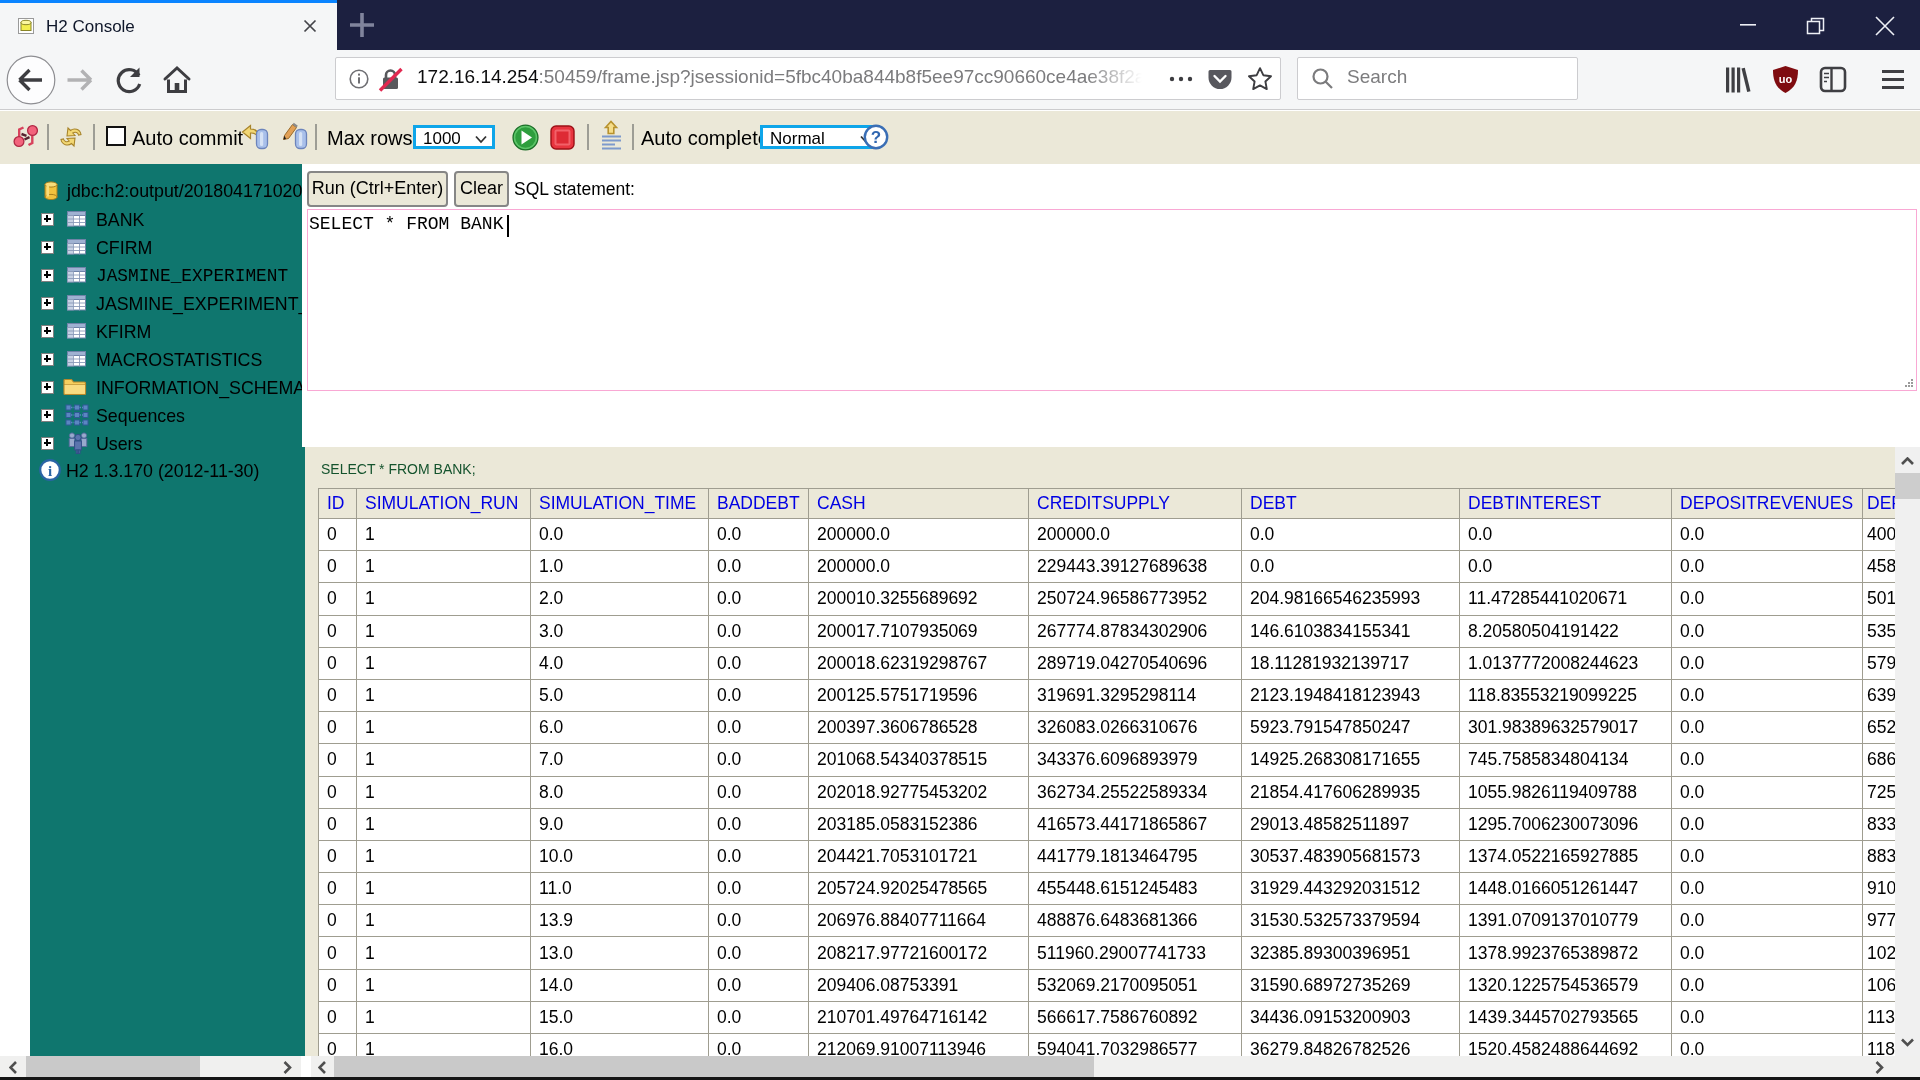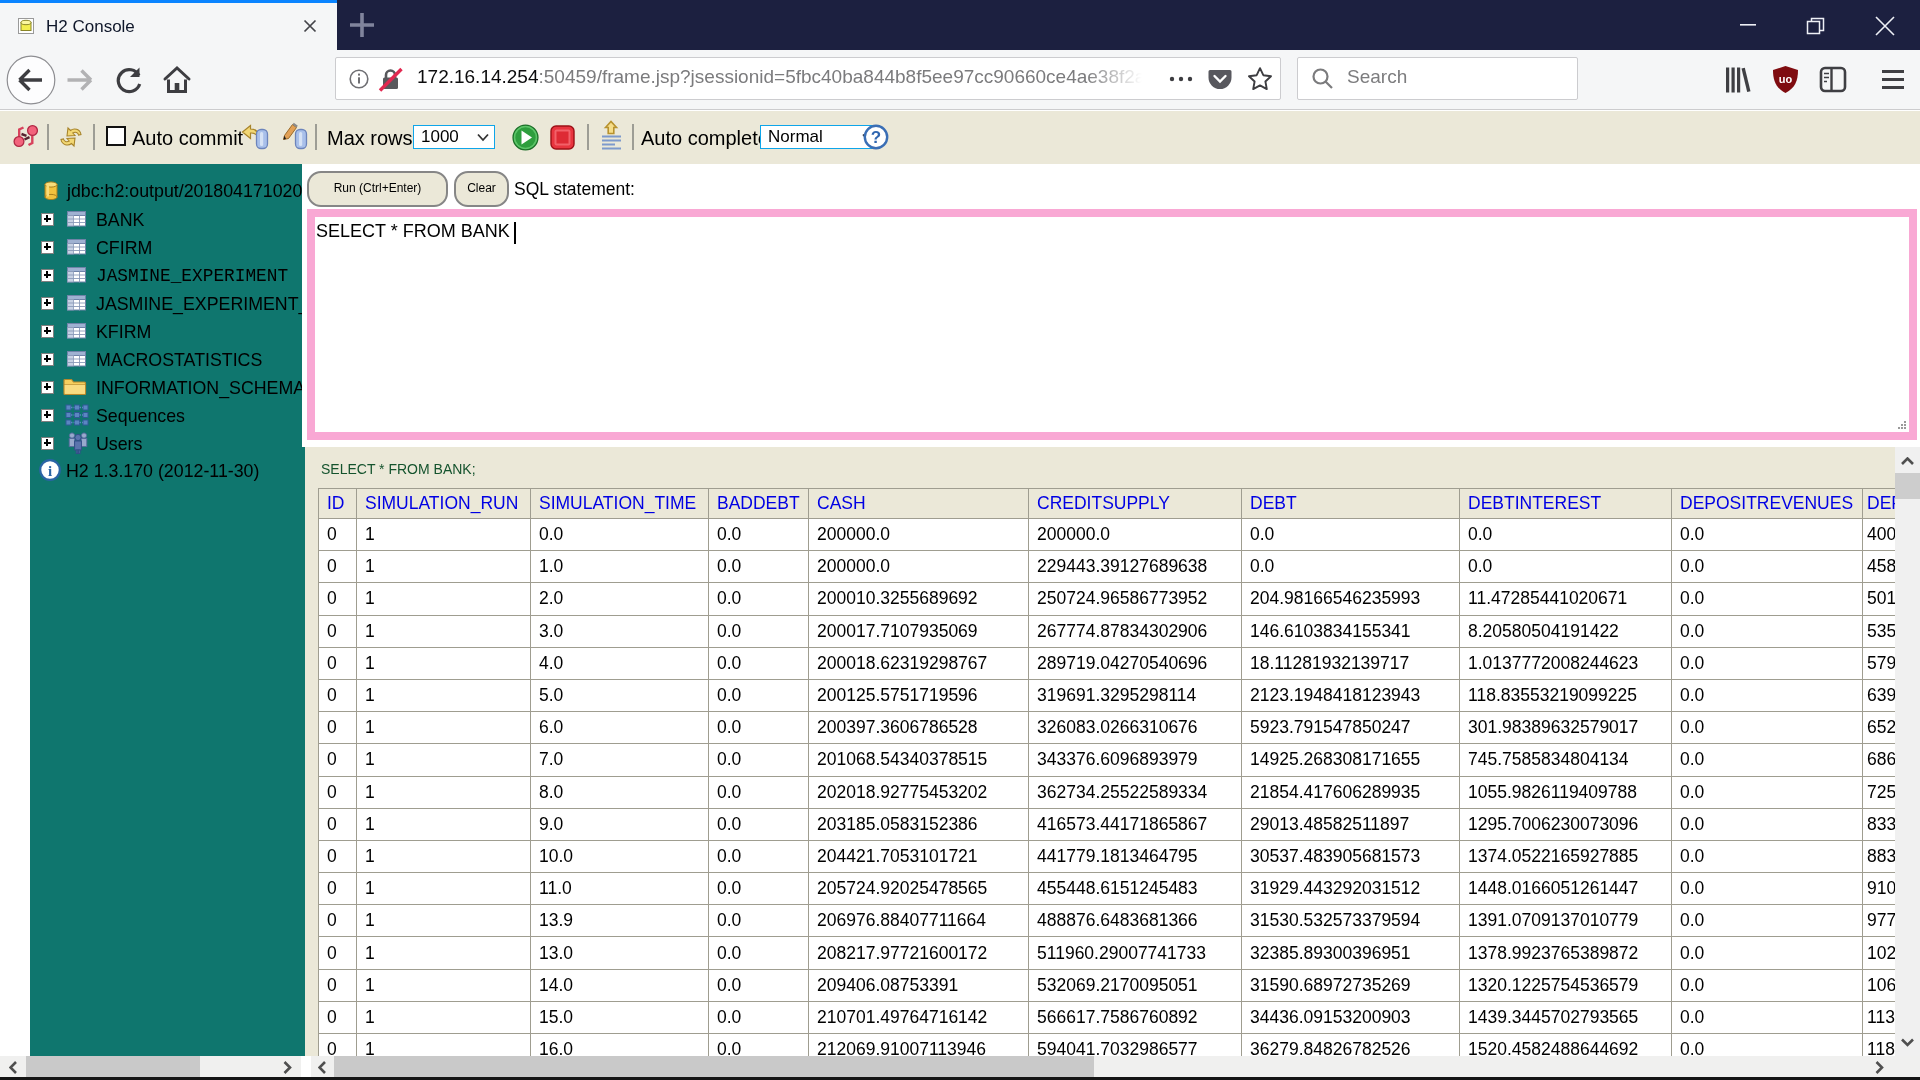--- a/index.html
+++ b/index.html
@@ -23,36 +23,36 @@
   #urltext .gray { color:#7b7b7d; }
   #searchbox { left:1297px; top:57px; width:281px; height:43px; background:#fff;
     border:1px solid #cccccf; border-radius:2px; }
   #searchtext { left:1347px; top:66px; font-size:19px; color:#7c7c7e; }
 
   
   #toolbar { left:0; top:111px; width:1920px; height:53px; background:#ebe8d8; }
   .tsep { position:absolute; top:124px; width:2px; height:26px; background:#9d9d95; }
   .tlabel { position:absolute; top:127px; font-size:20px; color:#000; }
   .tselect { position:absolute; top:125px; height:24px; background:#fff;
-    border:1px solid #0ea5e9; font-size:17px; color:#000; }
+    border:3px solid #0ea5e9; font-size:17px; color:#000; }
   .tselect span { position:absolute; left:7px; top:1px; }
   #checkbox { left:106px; top:126px; width:20px; height:20px; background:#fff;
     border:2px solid #111; }
 
   
   #tree { left:4px; top:164px; width:302px; height:892px; background:#0f766e; overflow:hidden;margin-left:26px; }
 
   
   #query { left:302px; top:164px; width:1618px; height:283px; background:#fff; }
   .h2btn { position:absolute; top:171px; height:36px; background:#ebe8d8;
-    border:2px solid #868686; border-radius:14px; font-size:12px; color:#000;
+    border:2px solid #868686; border-radius:4px; font-size:18px; color:#000;
     text-align:center; line-height:31px; }
   #sqllabel { left:514px; top:179px; font-size:17.5px; color:#000; position:absolute; }
-  #sqlbox { left:307px; top:209px; width:1610px; height:231px; background:#fff;
-    border:8px solid #f9a8d4; position:absolute; }
+  #sqlbox { left:307px; top:209px; width:1610px; height:182px; background:#fff;
+    border:1px solid #f9a8d4; position:absolute;font-family:Liberation Mono, monospace; }
   #sqltext { left:1px; top:4px; font-size:18px; color:#000; position:absolute; }
 
   
   #result { left:305px; top:447px; width:1590px; height:609px; background:#ebe8d8;
     overflow:hidden; }
   #echo { left:16px; top:14px; font-size:14px; color:#14532d; position:absolute; }
   #rtable { position:absolute; left:13px; top:41px; border-collapse:collapse;
     table-layout:fixed; width:1615px; font-size:17.5px; color:#000; }
   #rtable th, #rtable td { border:1px solid #9f9d90; padding:0 0 0 8px;
     text-align:left; font-weight:normal; white-space:nowrap; overflow:hidden; }

